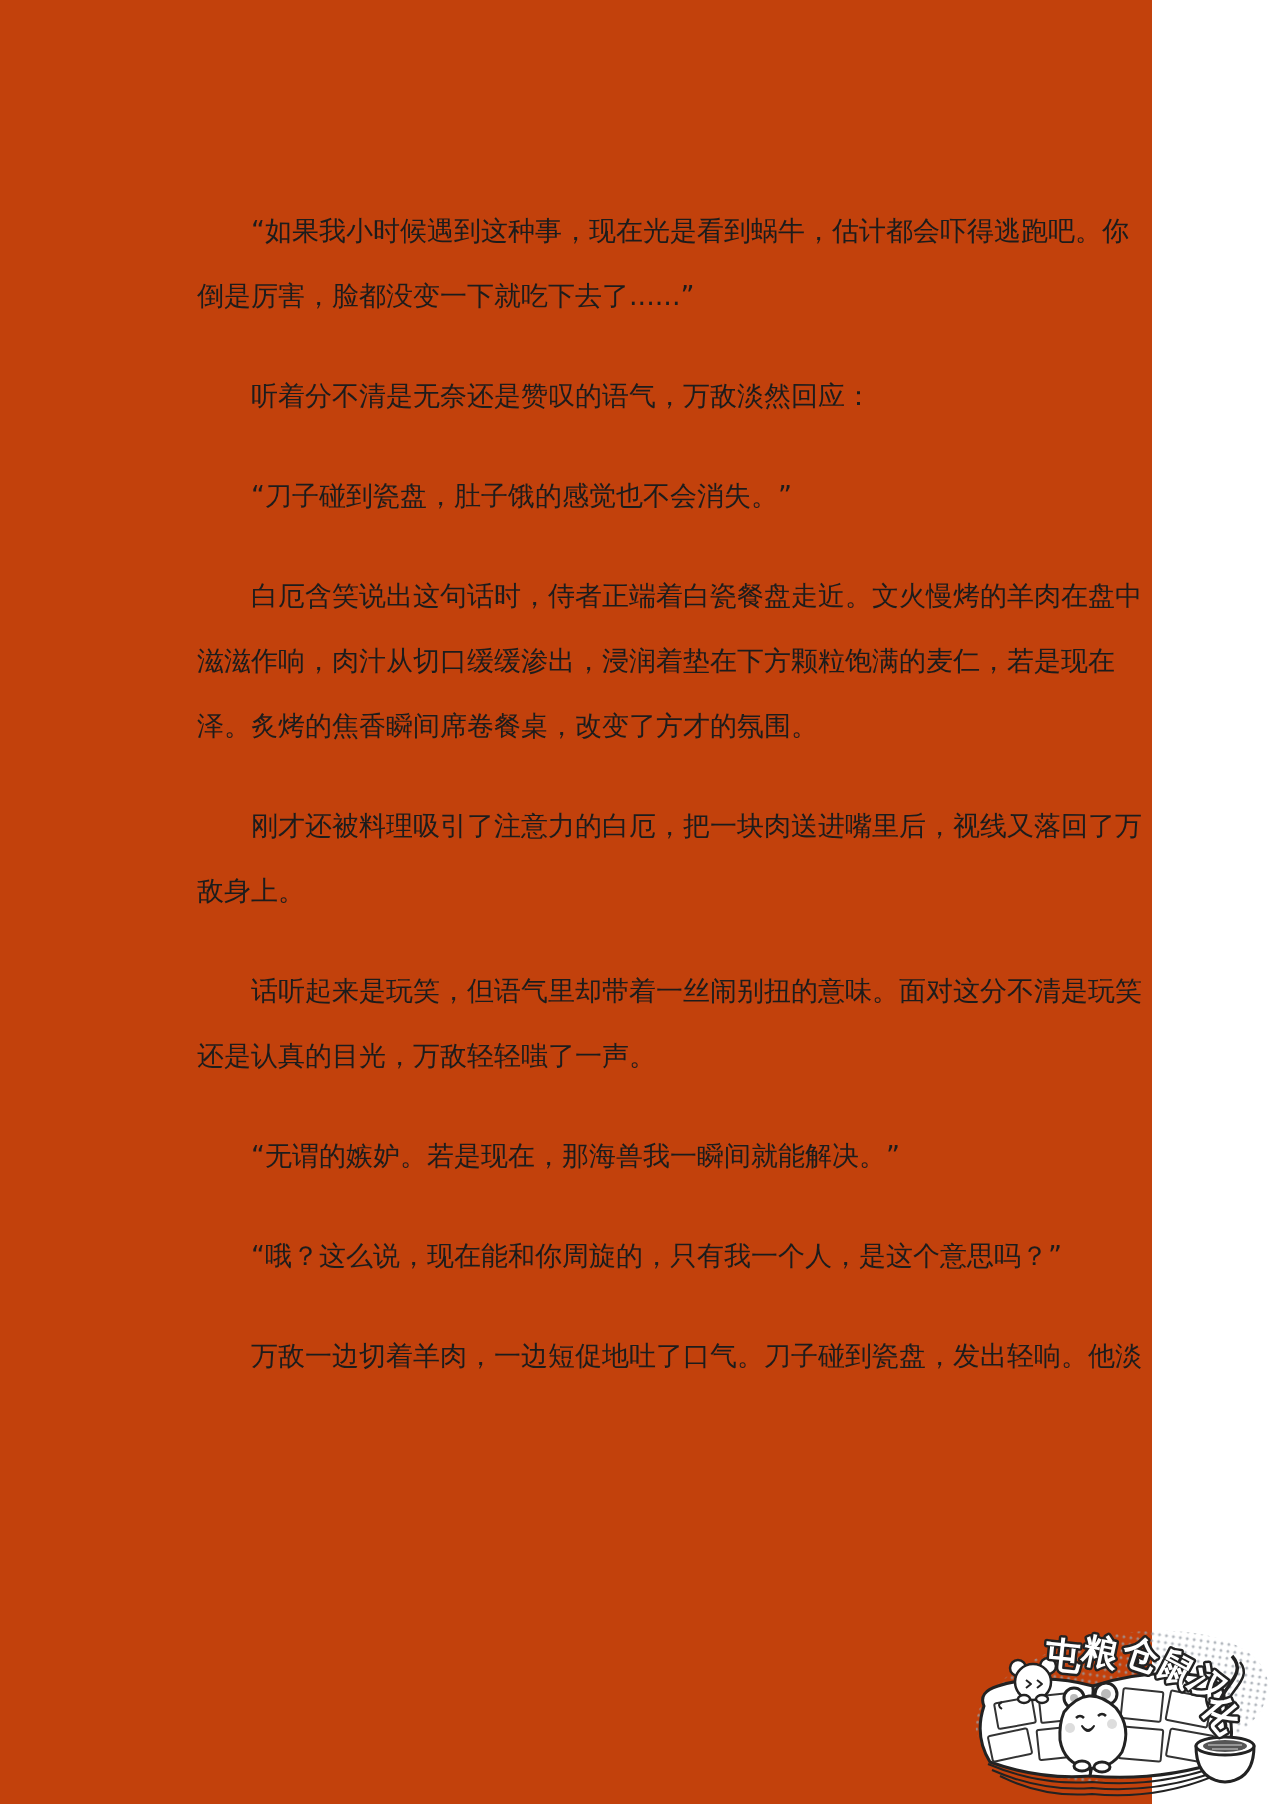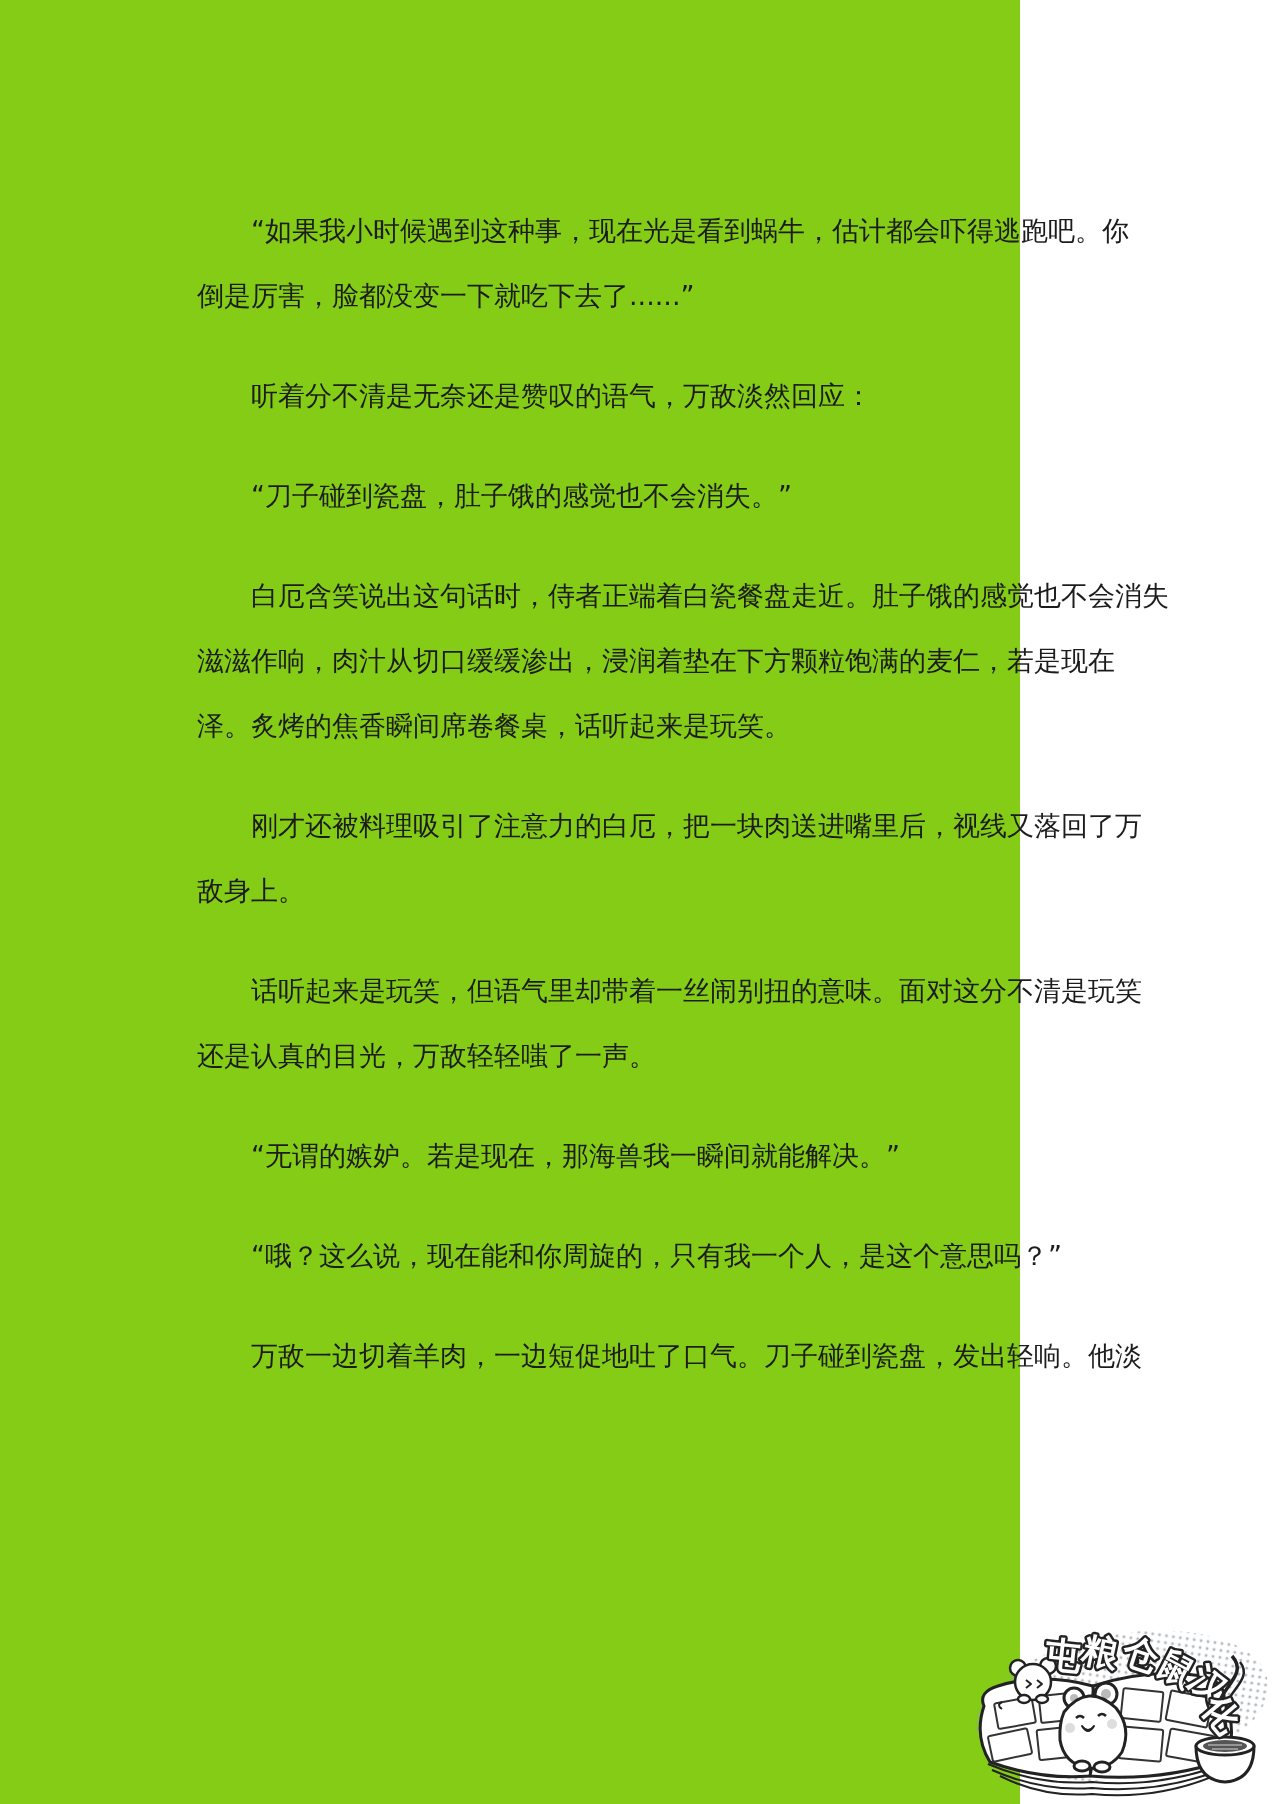--- a/index.html
+++ b/index.html
@@ -8,23 +8,23 @@
     background: #ffffff;
   }
   body {
     width: 1280px;
     height: 1804px;
     overflow: hidden;
     font-family: "DejaVu Sans", "Liberation Sans", sans-serif;
   }
   .page {
     position: relative;
-    width: 1020px;
+    width: 1152px;
     height: 1804px;
-    background: #84cc16;
+    background: #c2410c;
   }
   .text-block {
     position: absolute;
     left: 197px;
     top: 198px;
     width: 893px;
     color: #1c1c1c;
     font-size: 27px;
     line-height: 65px;
     letter-spacing: 0px;
@@ -70,23 +70,23 @@
         <span class="line first">“如果我小时候遇到这种事，现在光是看到蜗牛，估计都会吓得逃跑吧。你</span>
         <span class="line">倒是厉害，脸都没变一下就吃下去了......”</span>
       </p>
       <p class="para">
         <span class="line first">听着分不清是无奈还是赞叹的语气，万敌淡然回应：</span>
       </p>
       <p class="para">
         <span class="line first">“刀子碰到瓷盘，肚子饿的感觉也不会消失。”</span>
       </p>
       <p class="para">
-        <span class="line first">白厄含笑说出这句话时，侍者正端着白瓷餐盘走近。肚子饿的感觉也不会消失</span>
+        <span class="line first">白厄含笑说出这句话时，侍者正端着白瓷餐盘走近。文火慢烤的羊肉在盘中</span>
         <span class="line">滋滋作响，肉汁从切口缓缓渗出，浸润着垫在下方颗粒饱满的麦仁，若是现在</span>
-        <span class="line">泽。炙烤的焦香瞬间席卷餐桌，话听起来是玩笑。</span>
+        <span class="line">泽。炙烤的焦香瞬间席卷餐桌，改变了方才的氛围。</span>
       </p>
       <p class="para">
         <span class="line first">刚才还被料理吸引了注意力的白厄，把一块肉送进嘴里后，视线又落回了万</span>
         <span class="line">敌身上。</span>
       </p>
       <p class="para">
         <span class="line first">话听起来是玩笑，但语气里却带着一丝闹别扭的意味。面对这分不清是玩笑</span>
         <span class="line">还是认真的目光，万敌轻轻嗤了一声。</span>
       </p>
       <p class="para">

